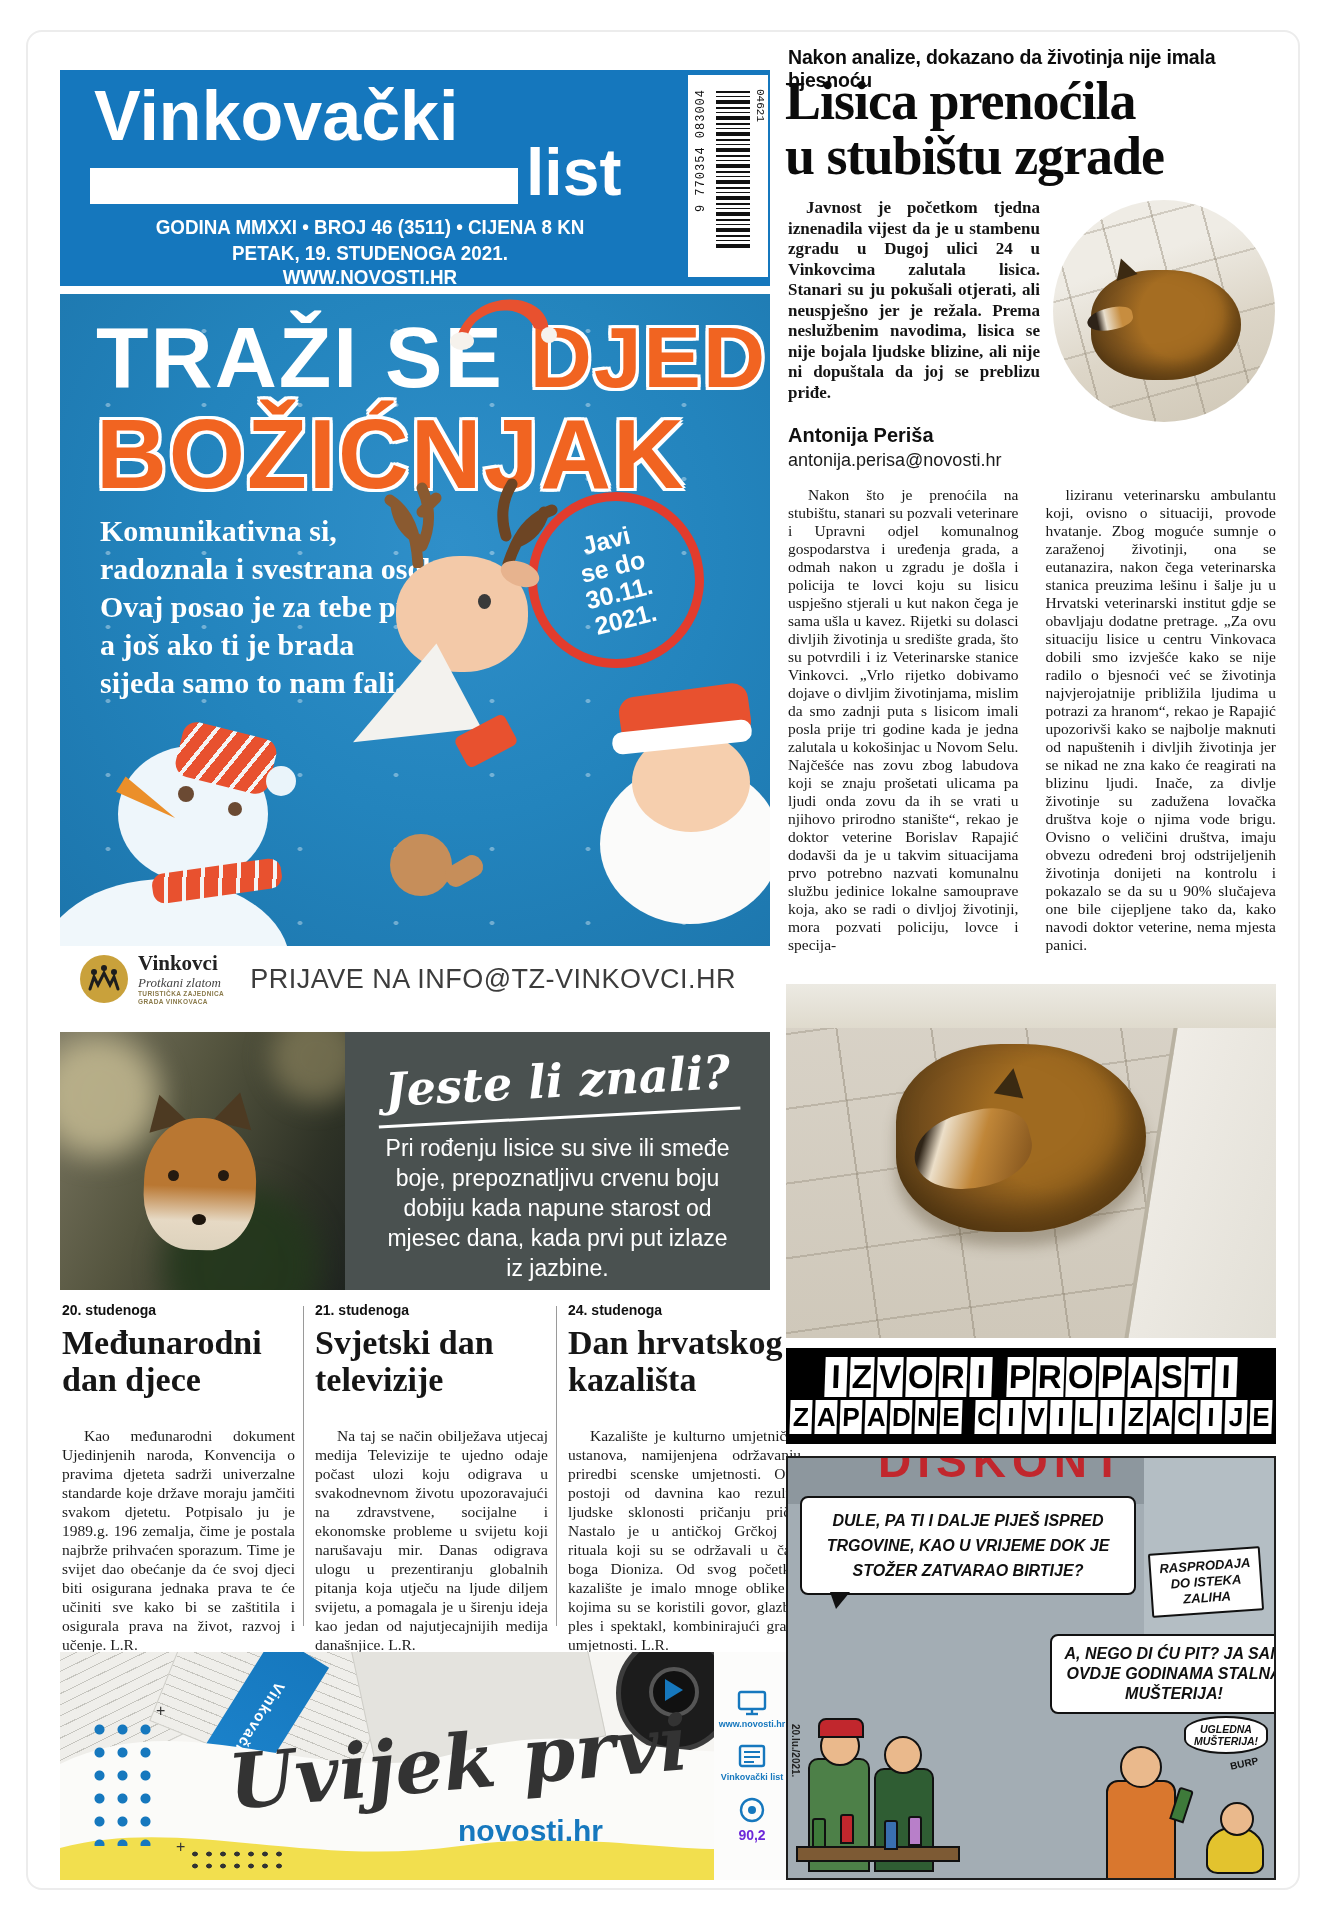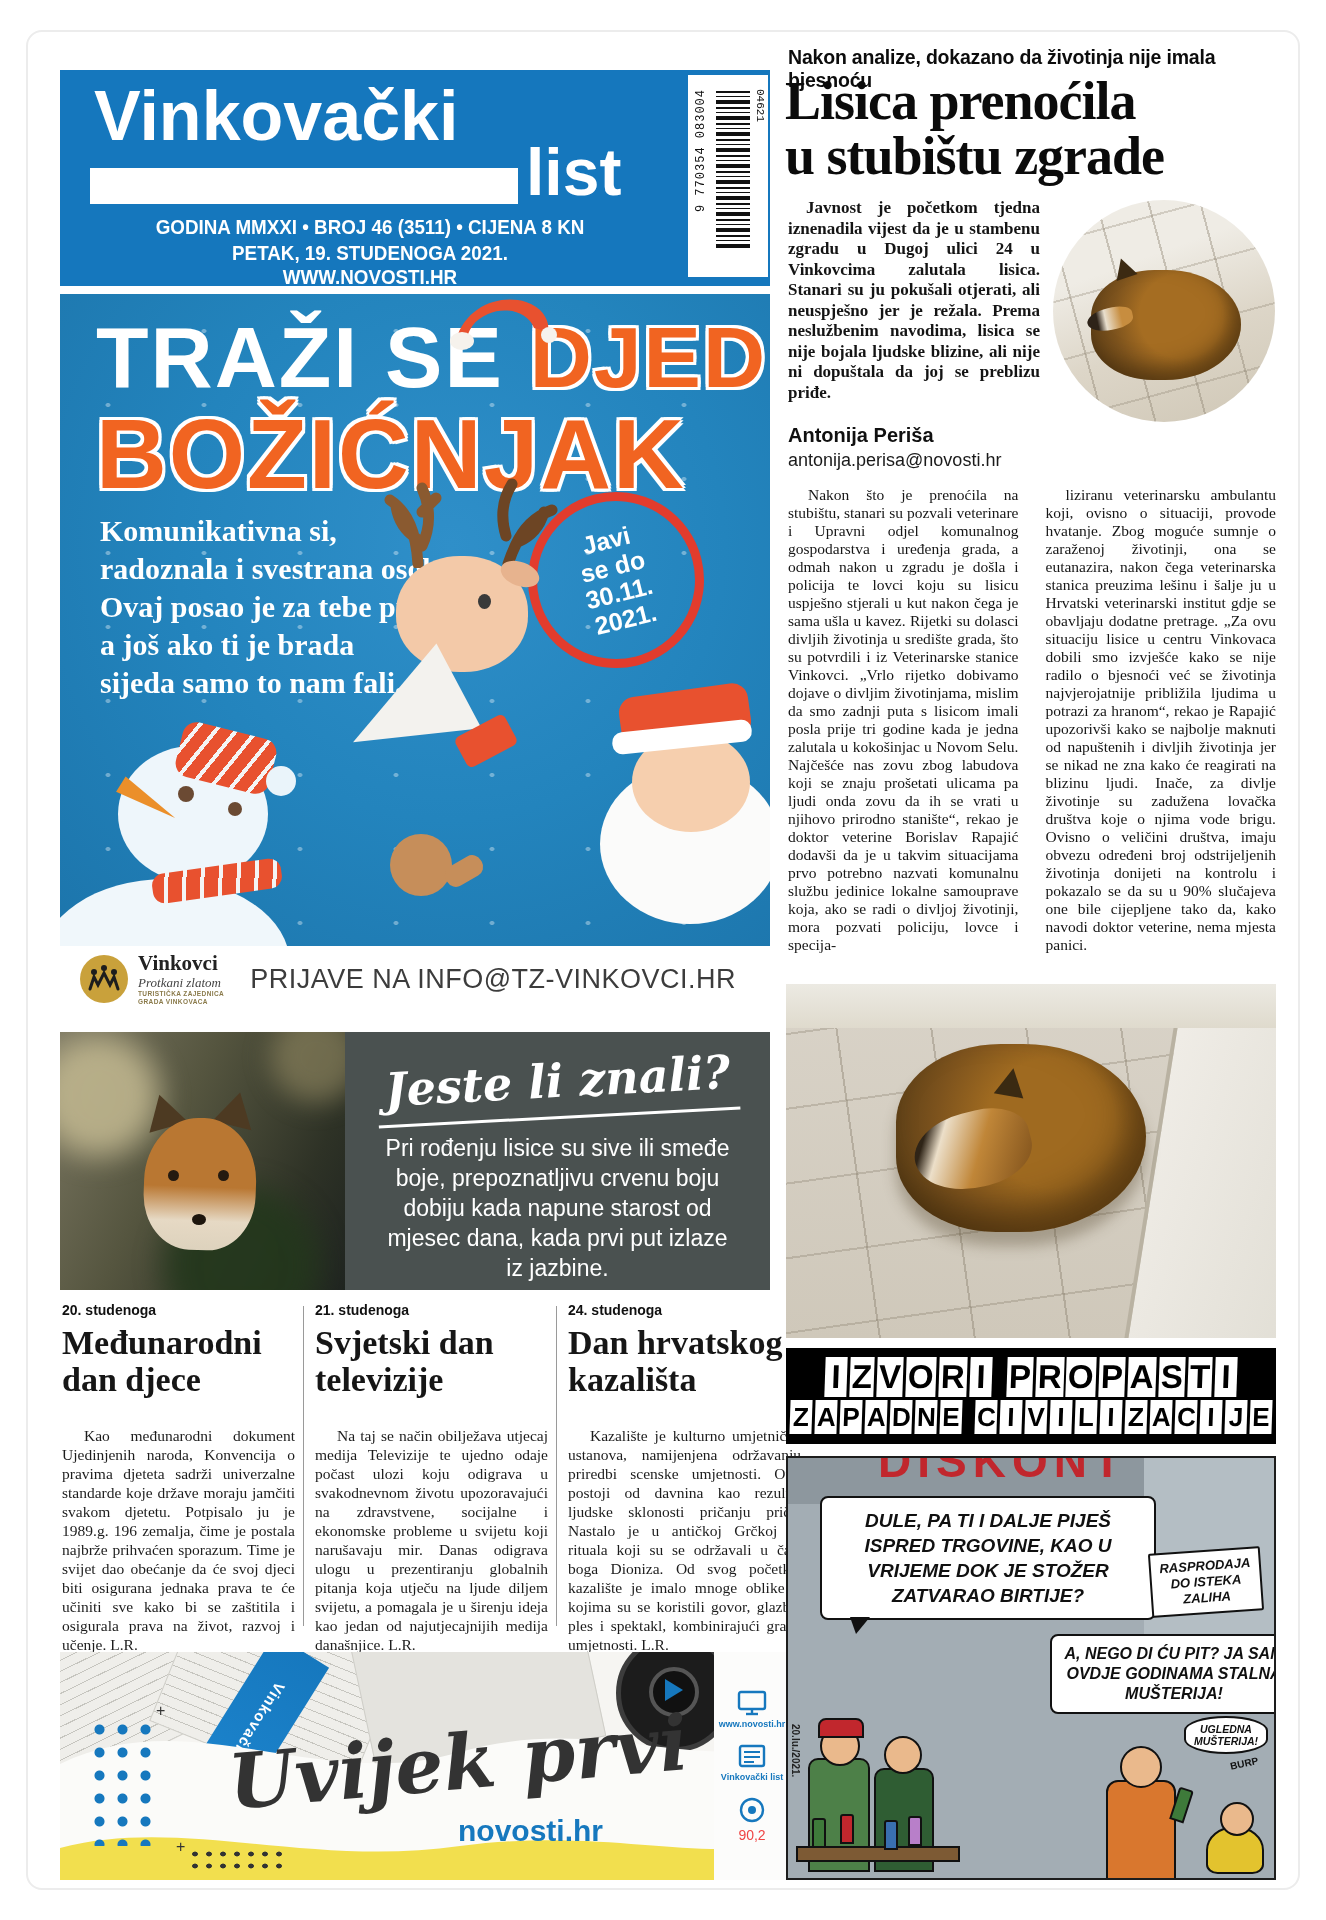--- a/index.html
+++ b/index.html
@@ -127,21 +127,21 @@
   .bn-dots{position:absolute;left:28px;top:66px;width:64px;height:128px;
       background:radial-gradient(#1678be 4.5px,transparent 5.5px);background-size:23px 23px;}
   .bn-dots2{position:absolute;left:128px;top:196px;width:96px;height:26px;
       background:radial-gradient(#333 2.5px,transparent 3.2px);background-size:14px 12px;}
   .bn-plus1{position:absolute;left:96px;top:50px;color:#333;font-size:16px;}
   .bn-plus2{position:absolute;left:116px;top:186px;color:#333;font-size:16px;}
   .bn-right{position:absolute;right:0;top:0;width:76px;height:100%;background:#fcfcfb;
       display:flex;flex-direction:column;align-items:center;justify-content:center;gap:14px;}
   .ch-item{display:flex;flex-direction:column;align-items:center;gap:3px;}
   .ch-label{font-weight:700;font-size:9px;color:#1678be;text-align:center;}
-  .ch-label-big{font-weight:400;font-size:14px;color:#ef4444;}
+  .ch-label-big{font-weight:700;font-size:14px;color:#6d28d9;}
 
   
   .kicker{left:788px;top:46px;width:492px;font-weight:700;font-size:19.5px;color:#0c0c0c;letter-spacing:-.2px;}
   .headline{left:785px;top:74px;width:500px;font-family:"Liberation Serif",serif;font-weight:900;
       font-size:54px;line-height:55px;letter-spacing:-1px;color:#0b0b0b;}
   .lead{left:788px;top:198px;width:252px;font-family:"Liberation Serif",serif;font-weight:700;
       font-size:17px;line-height:20.5px;text-align:justify;text-indent:18px;color:#141414;}
   .fox-circle{left:1053px;top:200px;width:222px;height:222px;border-radius:50%;overflow:hidden;
       background:linear-gradient(160deg,#efece5 0 30%,#ddd6c8 60%,#cfc7b6 100%);}
   .fc-tiles{position:absolute;inset:0;
@@ -186,21 +186,21 @@
   .ct-l2 .lt{font-size:26px;line-height:34px;}
   .lt-space{width:9px;}
   .comic{left:786px;top:1456px;width:490px;height:424px;background:#a3adb4;border:2px solid #1d1d1d;
       box-sizing:border-box;overflow:hidden;font-family:"Liberation Sans",sans-serif;}
   .cm-top{position:absolute;left:0;top:0;width:100%;height:46px;background:#8d979e;}
   .cm-red{position:absolute;left:90px;top:-24px;height:44px;overflow:hidden;color:#c1272d;
       font-weight:900;font-size:46px;letter-spacing:6px;}
   .cm-wall{position:absolute;right:0;top:0;width:130px;height:210px;background:#b4bec4;}
   .bub{position:absolute;background:#fff;border:2px solid #111;border-radius:8px;
       font-style:italic;font-weight:700;text-align:center;color:#101010;box-sizing:border-box;}
-  .cm-b1{left:12px;top:38px;width:336px;padding:10px 8px;font-size:19px;line-height:25px;margin-left:20px;}
+  .cm-b1{left:12px;top:38px;width:336px;padding:10px 8px;font-size:16px;line-height:25px;}
   .cm-b1:after{content:"";position:absolute;left:28px;bottom:-16px;border-left:6px solid transparent;
       border-right:14px solid transparent;border-top:17px solid #111;}
   .cm-sign{left:362px;top:92px;width:112px;padding:6px 4px;font-size:13px;line-height:16px;transform:rotate(-4deg);border-radius:2px;}
   .cm-b2{left:262px;top:176px;width:248px;padding:8px 6px;font-size:16px;line-height:20px;}
   .cm-b3{left:396px;top:258px;width:84px;padding:5px 3px;font-size:10.5px;line-height:12px;border-radius:50% / 38%;}
   .cm-burp{position:absolute;left:442px;top:300px;font-weight:900;font-size:10px;transform:rotate(-12deg);color:#111;}
   .cm-sig{position:absolute;left:2px;top:266px;writing-mode:vertical-rl;font-size:10px;font-weight:700;color:#222;}
   .cg{position:absolute;}
   .cg-head{border-radius:50%;background:#eab98c;border:2px solid #111;position:absolute;}
   .g1-body{left:20px;top:300px;width:58px;height:110px;background:#4d8048;border:2px solid #111;border-radius:10px 10px 0 0;}

